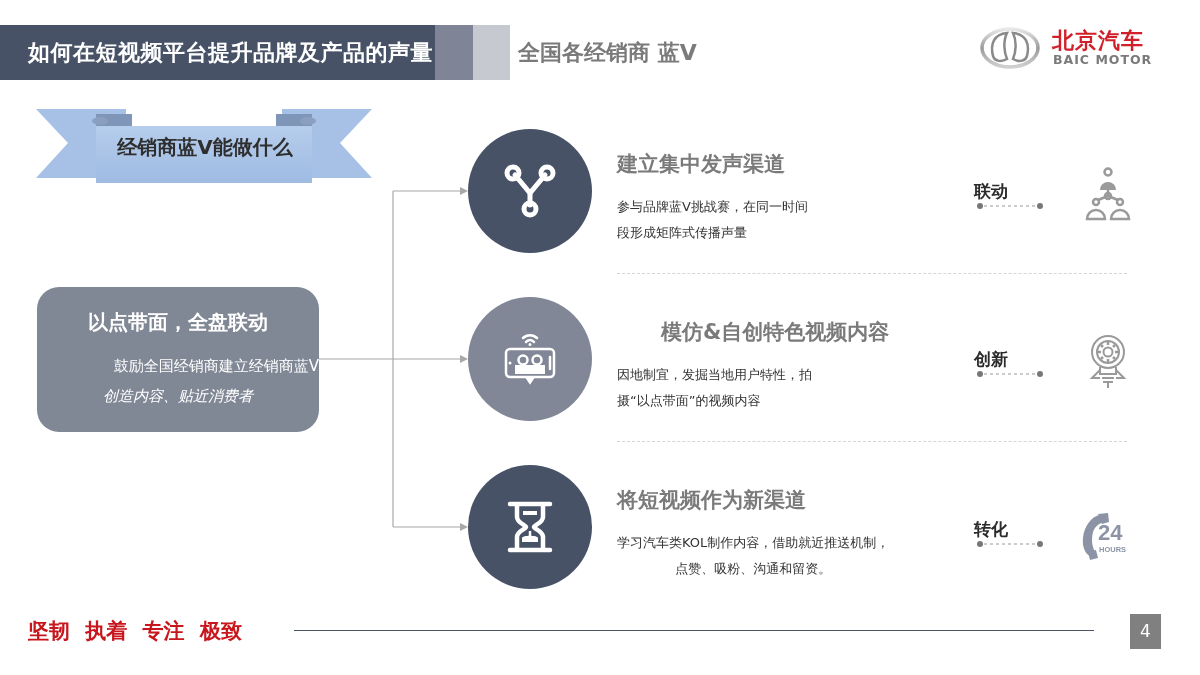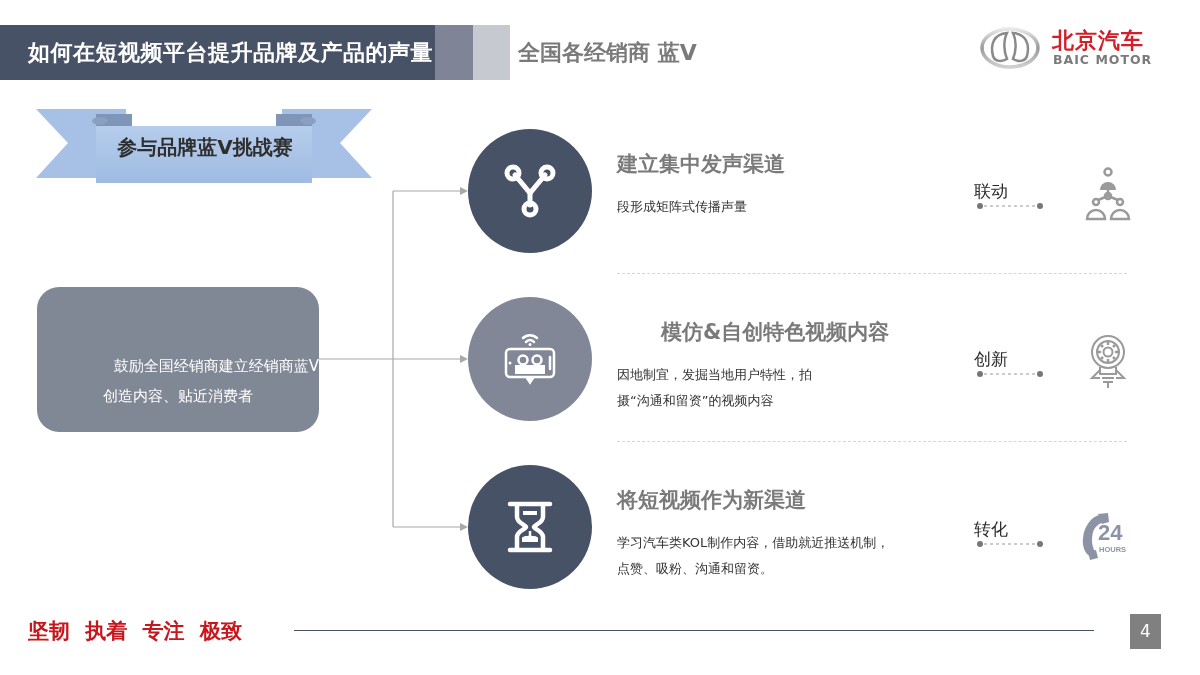--- a/index.html
+++ b/index.html
@@ -20,35 +20,35 @@
   .logo-en { position: absolute; left: 73px; top: 28px; font-size: 12.5px; font-weight: bold; color: #7a7a7a; letter-spacing: 1px; white-space: nowrap; font-family: "DejaVu Sans", sans-serif; }
 
   
   .ribbon { position: absolute; left: 36px; top: 106px; width: 336px; height: 80px; }
   .ribbon-text { position: absolute; left: 96px; top: 134px; width: 218px; text-align: center; font-size: 20px; font-weight: bold; color: #2e2e2e; white-space: nowrap; }
 
   
   .lbox { position: absolute; left: 37px; top: 287px; width: 282px; height: 145px; background: #808795; border-radius: 22px; }
   .lbox-title { position: absolute; left: 0; top: 22px; width: 100%; text-align: center; font-size: 20px; font-weight: bold; color: #ffffff; white-space: nowrap; }
   .lbox-line1 { position: absolute; left: 0; top: 70px; width: 100%; text-align: right; font-size: 15px; color: #ffffff; white-space: nowrap; }
-  .lbox-line2 { position: absolute; left: 0; top: 100px; width: 100%; text-align: center; font-size: 15px; color: #ffffff; white-space: nowrap; }
+  .lbox-line2 { position: absolute; left: 0; top: 100px; width: 100%; text-align: center; font-size: 15px; color: #ffffff; white-space: nowrap; font-style: italic; }
 
   
   .connectors { position: absolute; left: 0; top: 0; width: 1200px; height: 675px; pointer-events: none; }
 
   
   .circle { position: absolute; width: 124px; height: 124px; border-radius: 50%; display: flex; align-items: center; justify-content: center; }
   .c-dark { background: #475266; }
   .c-gray { background: #818796; }
 
   
   .item-title { position: absolute; font-size: 21px; font-weight: bold; color: #7a7a7a; white-space: nowrap; }
   .item-desc { position: absolute; font-size: 13px; color: #333333; line-height: 26px; white-space: nowrap; }
 
-  .tag { position: absolute; font-size: 17px; font-weight: normal; color: #2b2b2b; white-space: nowrap; }
+  .tag { position: absolute; font-size: 17px; font-weight: bold; color: #2b2b2b; white-space: nowrap; }
   .tag-line { position: absolute; width: 68px; height: 8px; }
   .tag-icon { position: absolute; width: 52px; height: 60px; }
 
   .sep { position: absolute; left: 617px; width: 510px; height: 0; border-top: 1px dashed #d6d6d6; }
 
   
   .footer-slogan { position: absolute; left: 28px; top: 617px; font-size: 21px; font-weight: bold; color: #c8161d; white-space: nowrap; word-spacing: 8px; }
   .footer-line { position: absolute; left: 294px; top: 630px; width: 800px; height: 1px; background: #4b5462; }
   .page-num { position: absolute; left: 1130px; top: 614px; width: 31px; height: 35px; background: #808080; color: #ffffff; font-size: 17px; text-align: center; line-height: 35px; }
 </style>
@@ -89,23 +89,24 @@
   <polygon points="0,3 90,3 90,72 0,72 32,37" fill="#a7c1e6"></polygon>
   <polygon points="336,3 246,3 246,72 336,72 304,37" fill="#a7c1e6"></polygon>
 
   <polygon points="60,8 96,8 96,22 60,22" fill="#7f96b8"></polygon>
   <ellipse cx="64" cy="15" rx="8" ry="4" fill="#8ba0c0"></ellipse>
   <polygon points="240,8 276,8 276,22 240,22" fill="#7f96b8"></polygon>
   <ellipse cx="272" cy="15" rx="8" ry="4" fill="#8ba0c0"></ellipse>
 
   <rect x="60" y="20" width="216" height="57" fill="url(#rib)"></rect>
 </svg>
-<div class="ribbon-text">参与品牌蓝V挑战赛</div>
+<div class="ribbon-text">经销商蓝V能做什么</div>
 
 <div class="lbox">
+  <div class="lbox-title">以点带面，全盘联动</div>
   <div class="lbox-line1">鼓励全国经销商建立经销商蓝V</div>
   <div class="lbox-line2">创造内容、贴近消费者</div>
 </div>
 
 <svg class="connectors" viewBox="0 0 1200 675">
   <g stroke="#a8a8a8" stroke-width="1.2" fill="none">
     <line x1="319" y1="359" x2="462" y2="359"></line>
     <line x1="393" y1="191" x2="393" y2="527"></line>
     <line x1="393" y1="191" x2="462" y2="191"></line>
     <line x1="393" y1="527" x2="462" y2="527"></line>
@@ -123,20 +124,21 @@
       <path d="M15 14 L30 32 L45 14"></path>
       <line x1="30" y1="32" x2="30" y2="44"></line>
       <circle cx="13" cy="12" r="6"></circle>
       <circle cx="47" cy="12" r="6"></circle>
       <circle cx="30" cy="48" r="6"></circle>
     </g>
   </svg>
 </div>
 <div class="item-title" style="left:617px; top:150px;">建立集中发声渠道</div>
 <div class="item-desc" style="left:617px; top:194px;">
+  <div>参与品牌蓝V挑战赛，在同一时间</div>
   <div>段形成矩阵式传播声量</div>
 </div>
 <div class="tag" style="left:974px; top:180px;">联动</div>
 <svg class="tag-line" style="left:976px; top:202px;" viewBox="0 0 68 8">
   <circle cx="4" cy="4" r="3" fill="#777"></circle>
   <line x1="8" y1="4" x2="60" y2="4" stroke="#999" stroke-width="1" stroke-dasharray="3,3"></line>
   <circle cx="64" cy="4" r="3" fill="#777"></circle>
 </svg>
 <svg class="tag-icon" style="left:1082px; top:166px;" viewBox="0 0 52 60">
   <g fill="none" stroke="#9a9a9a" stroke-width="2.5">
@@ -169,21 +171,21 @@
     <circle cx="12" cy="36" r="1.5" fill="#ffffff"></circle>
     <path d="M28 50 L32 56 L36 50" fill="#ffffff" stroke="#ffffff" stroke-width="2"></path>
     <rect x="17" y="38" width="30" height="9" fill="#ffffff"></rect>
     <circle cx="25" cy="33" r="4.5" fill="none" stroke="#ffffff" stroke-width="2.5"></circle>
     <circle cx="39" cy="33" r="4.5" fill="none" stroke="#ffffff" stroke-width="2.5"></circle>
   </svg>
 </div>
 <div class="item-title" style="left:617px; top:318px;margin-left:44px;">模仿&amp;自创特色视频内容</div>
 <div class="item-desc" style="left:617px; top:362px;">
   <div>因地制宜，发掘当地用户特性，拍</div>
-  <div>摄“沟通和留资”的视频内容</div>
+  <div>摄“以点带面”的视频内容</div>
 </div>
 <div class="tag" style="left:974px; top:348px;">创新</div>
 <svg class="tag-line" style="left:976px; top:370px;" viewBox="0 0 68 8">
   <circle cx="4" cy="4" r="3" fill="#777"></circle>
   <line x1="8" y1="4" x2="60" y2="4" stroke="#999" stroke-width="1" stroke-dasharray="3,3"></line>
   <circle cx="64" cy="4" r="3" fill="#777"></circle>
 </svg>
 <svg class="tag-icon" style="left:1082px; top:332px;" viewBox="0 0 52 60">
   <g fill="none" stroke="#9a9a9a" stroke-width="2">
     <circle cx="26" cy="20" r="16"></circle>
@@ -216,21 +218,21 @@
       <line x1="10" y1="53" x2="50" y2="53"></line>
       <path d="M17 8 L17 20 C17 26 26 28 26 30 C26 32 17 34 17 40 L17 52"></path>
       <path d="M43 8 L43 20 C43 26 34 28 34 30 C34 32 43 34 43 40 L43 52"></path>
     </g>
     <rect x="23" y="14" width="14" height="4" fill="#ffffff"></rect>
     <path d="M22 45 L22 41 C22 38 38 38 38 41 L38 45 Z" fill="#ffffff"></path>
     <line x1="30" y1="34" x2="30" y2="40" stroke="#ffffff" stroke-width="2.5"></line>
   </svg>
 </div>
 <div class="item-title" style="left:617px; top:486px;">将短视频作为新渠道</div>
-<div class="item-desc" style="left:617px; top:530px;">
+<div class="item-desc" style="left:617px; top:530px;text-align:center;">
   <div>学习汽车类KOL制作内容，借助就近推送机制，</div>
   <div>点赞、吸粉、沟通和留资。</div>
 </div>
 <div class="tag" style="left:974px; top:518px;">转化</div>
 <svg class="tag-line" style="left:976px; top:540px;" viewBox="0 0 68 8">
   <circle cx="4" cy="4" r="3" fill="#777"></circle>
   <line x1="8" y1="4" x2="60" y2="4" stroke="#999" stroke-width="1" stroke-dasharray="3,3"></line>
   <circle cx="64" cy="4" r="3" fill="#777"></circle>
 </svg>
 <div class="tag-icon" style="left:1078px; top:512px; width:60px; height:50px;">

